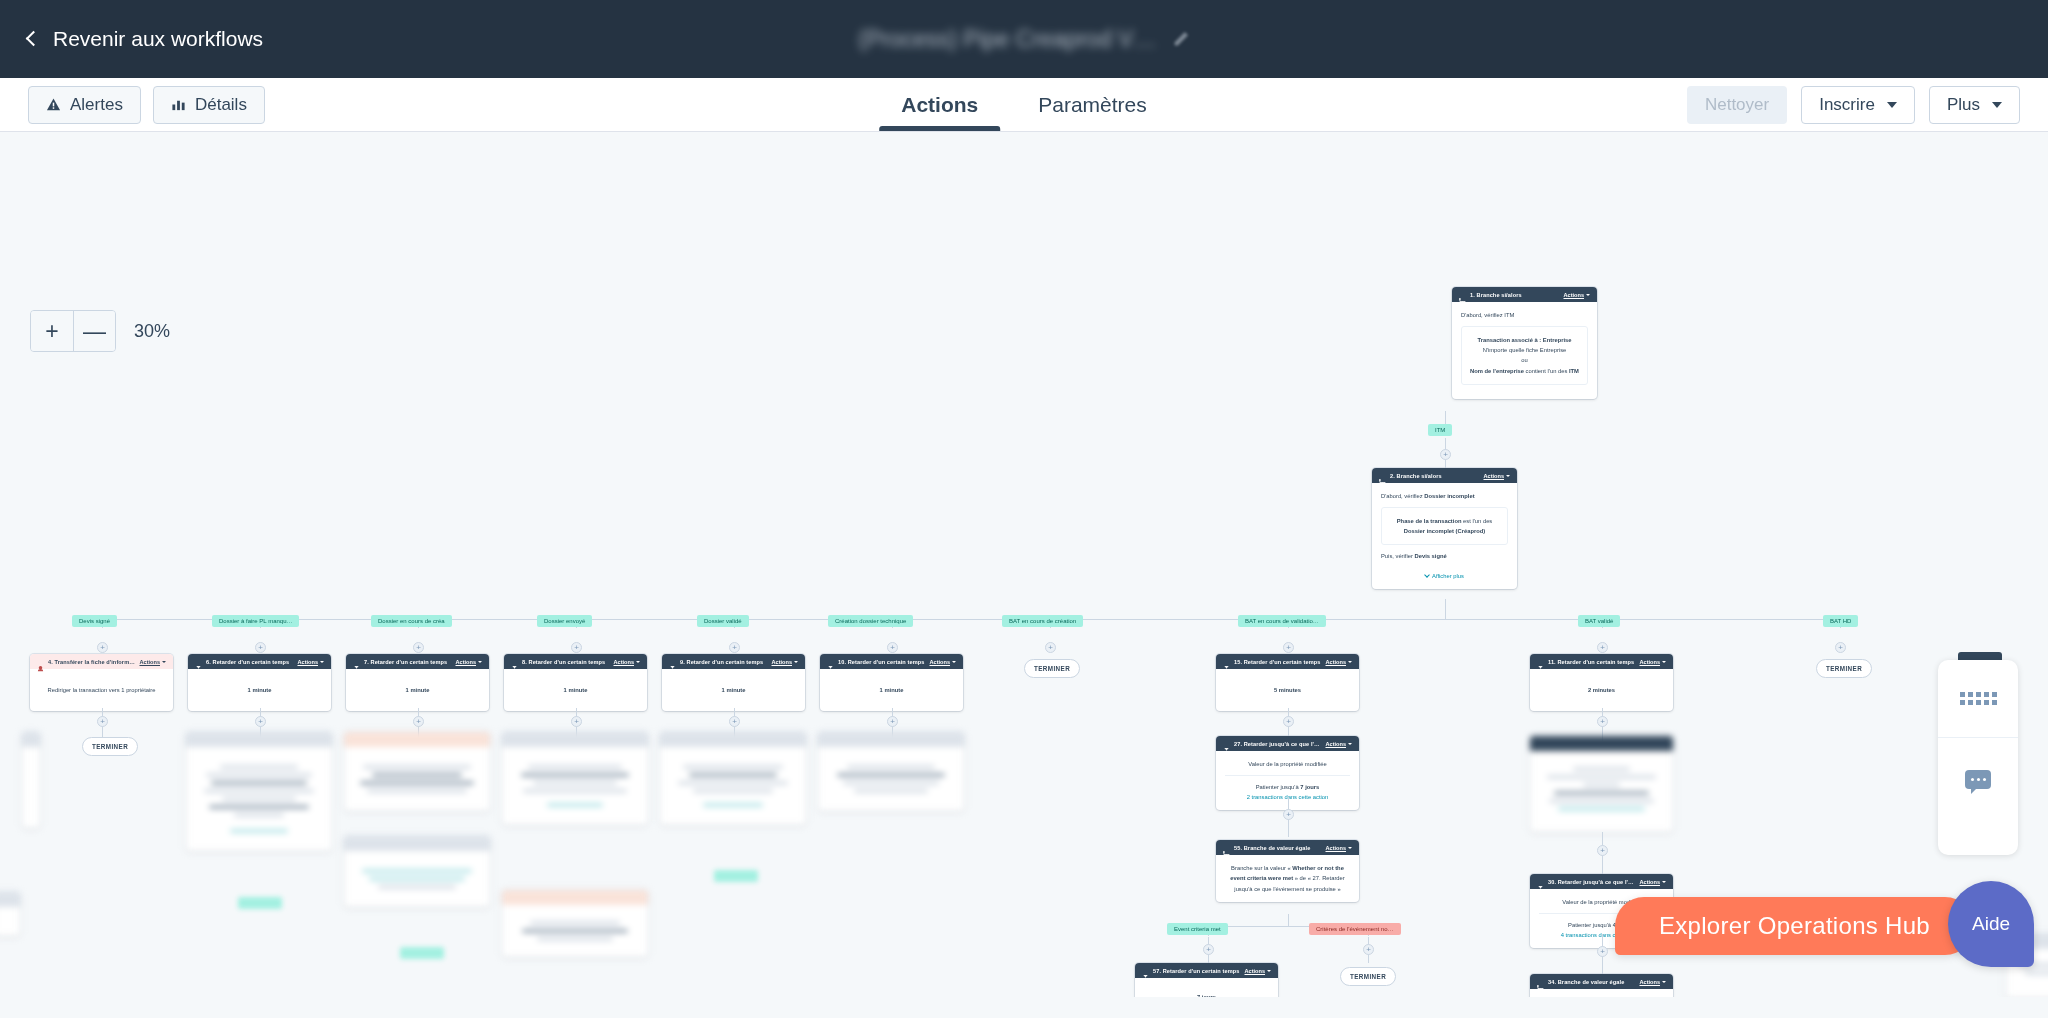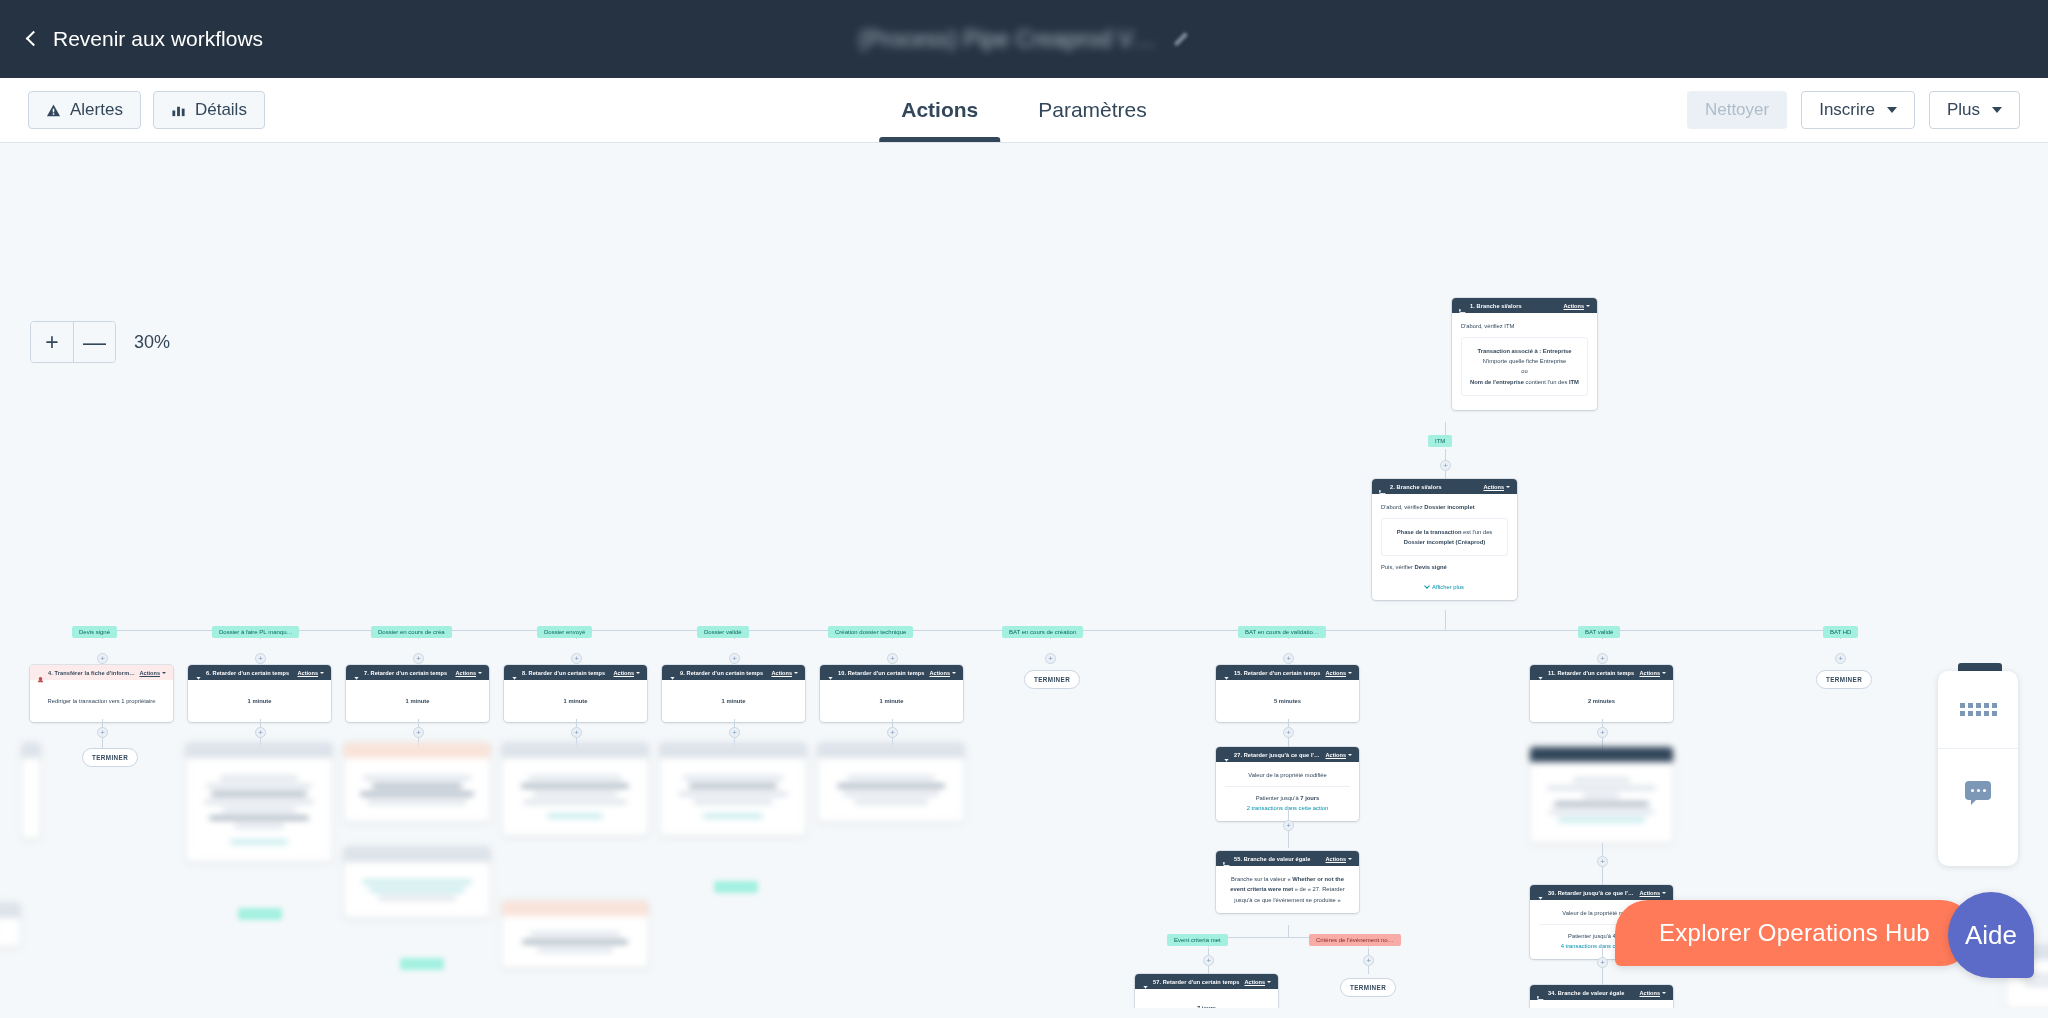--- a/index.html
+++ b/index.html
@@ -53,21 +53,21 @@
     width: 38px; background: #fff; display: flex; align-items: center; justify-content: center;
     border-radius: 5px;
   }
   .check {
     width: 15px; height: 8px; border-left: 2.4px solid #00a4bd; border-bottom: 2.4px solid #00a4bd;
     transform: rotate(-45deg); margin-top: -4px;
   }
 
   
   .toolbar {
-    height: 65px; background: #ffffff; display: flex; align-items: center;
+    height: 54px; background: #ffffff; display: flex; align-items: center;
     padding: 0 28px; border-bottom: 1px solid #dfe3eb; position: relative;
   }
   .btn {
     height: 38px; padding: 0 17px; border-radius: 4px; border: 1px solid #cbd6e2;
     background: #f5f8fa; color: #33475b; font-size: 17px; font-family: "Liberation Sans", sans-serif;
     display: inline-flex; align-items: center; gap: 9px; cursor: pointer; white-space: nowrap;
   }
   .btn.ghost { background: #eaf0f6; border-color: transparent; color: #b0bcc9; cursor: default; }
   .btn.plain { background: #ffffff; }
   .toolbar-left { display: flex; gap: 12px; }
@@ -168,31 +168,31 @@
   .node.blurred { filter: blur(3.2px); }
   .node.blurred .node-head { background: #dde3ea; }
   .node.blurred.peach .node-head { background: #fae3d9; }
   .blk { height: 4px; background: #d6dde5; border-radius: 2px; margin: 4px auto; }
   .blk.teal { background: #b7e5e8; }
   .blk.dark { background: #9aa8b6; }
   .pill.blurred { filter: blur(2.6px); }
 
   
   .ops-banner {
-    position: absolute; right: 74px; bottom: 42px; height: 66px; padding: 0 44px;
+    position: absolute; right: 74px; bottom: 42px; height: 58px; padding: 0 44px;
     background: #ff7a59; color: #fff; border-radius: 33px 33px 33px 6px;
     display: flex; align-items: center; justify-content: center;
     font-size: 24px; letter-spacing: .3px; cursor: pointer; z-index: 60;
     box-shadow: 0 2px 8px rgba(0,0,0,.12);
   }
   .aide-btn {
     position: absolute; right: 14px; bottom: 30px; width: 86px; height: 86px;
     background: #5c6bc7; color: #fff; border-radius: 50% 50% 6px 50%;
     display: flex; align-items: center; justify-content: center;
-    font-size: 26px; cursor: pointer; z-index: 61;
+    font-size: 19px; cursor: pointer; z-index: 61;
     box-shadow: 0 2px 8px rgba(0,0,0,.15);
   }
   .side-widget {
     position: absolute; right: 30px; top: 528px; width: 80px; height: 195px;
     background: #ffffff; border-radius: 10px; box-shadow: 0 1px 6px rgba(0,0,0,.12);
     z-index: 30; overflow: hidden;
   }
   .side-widget .sw-top {
     height: 78px; display: flex; align-items: center; justify-content: center;
     border-bottom: 1px solid #eaf0f6;

